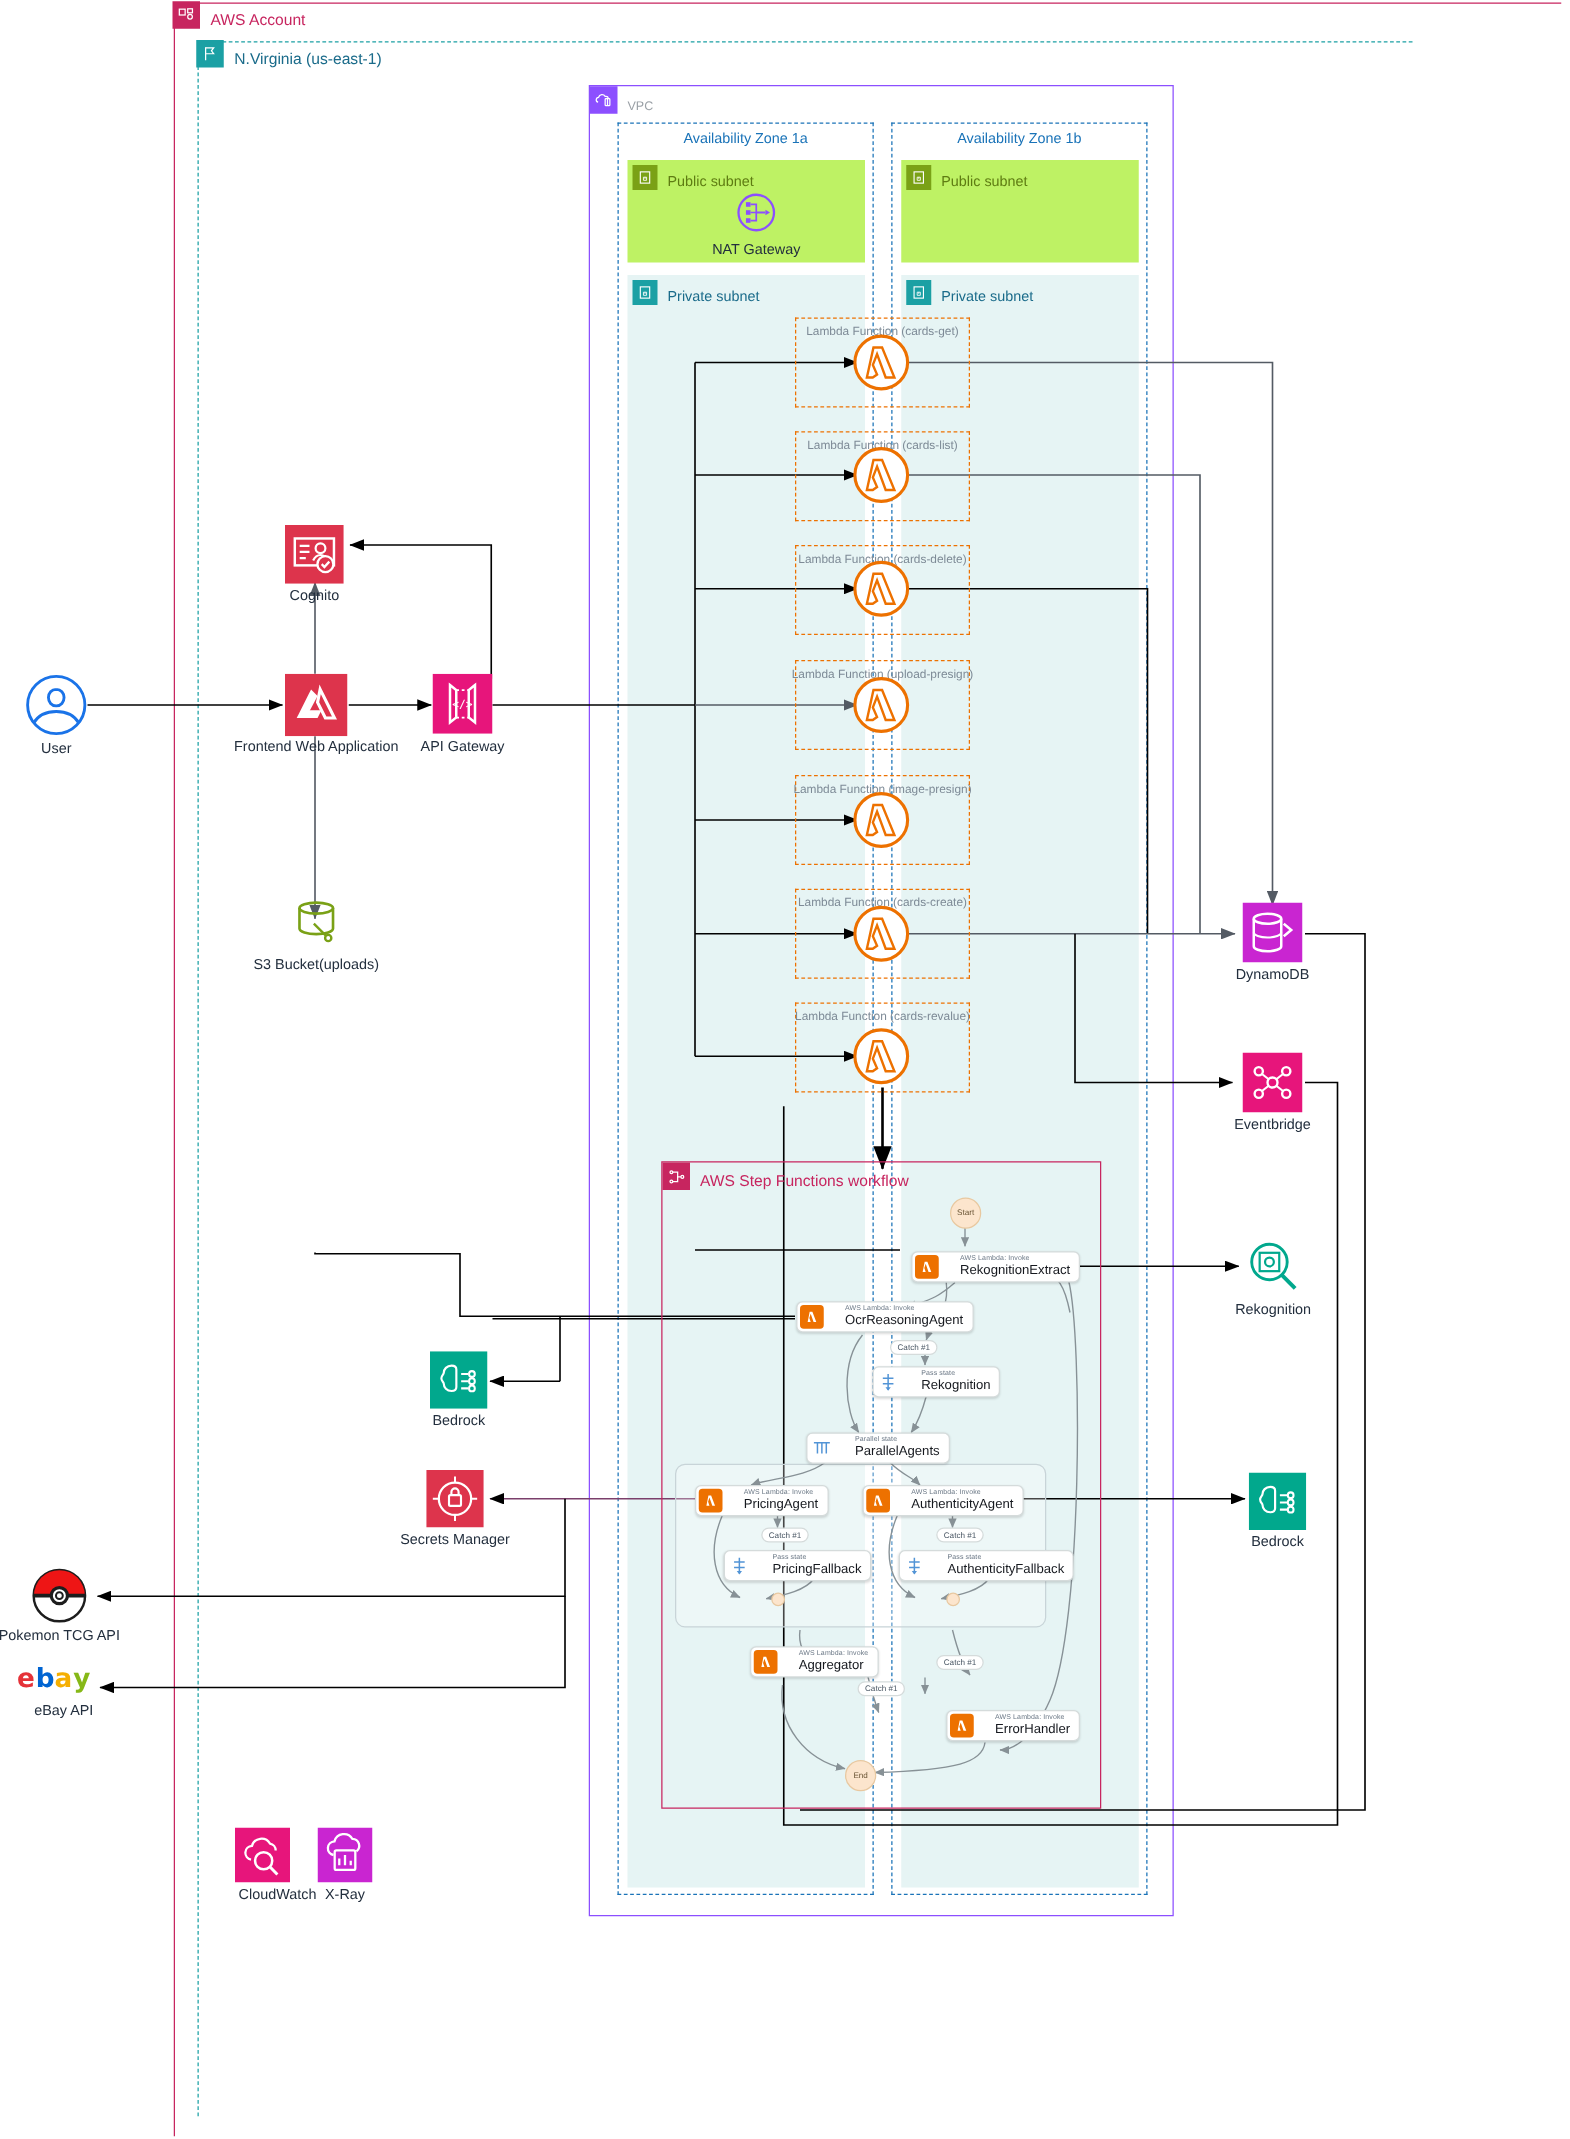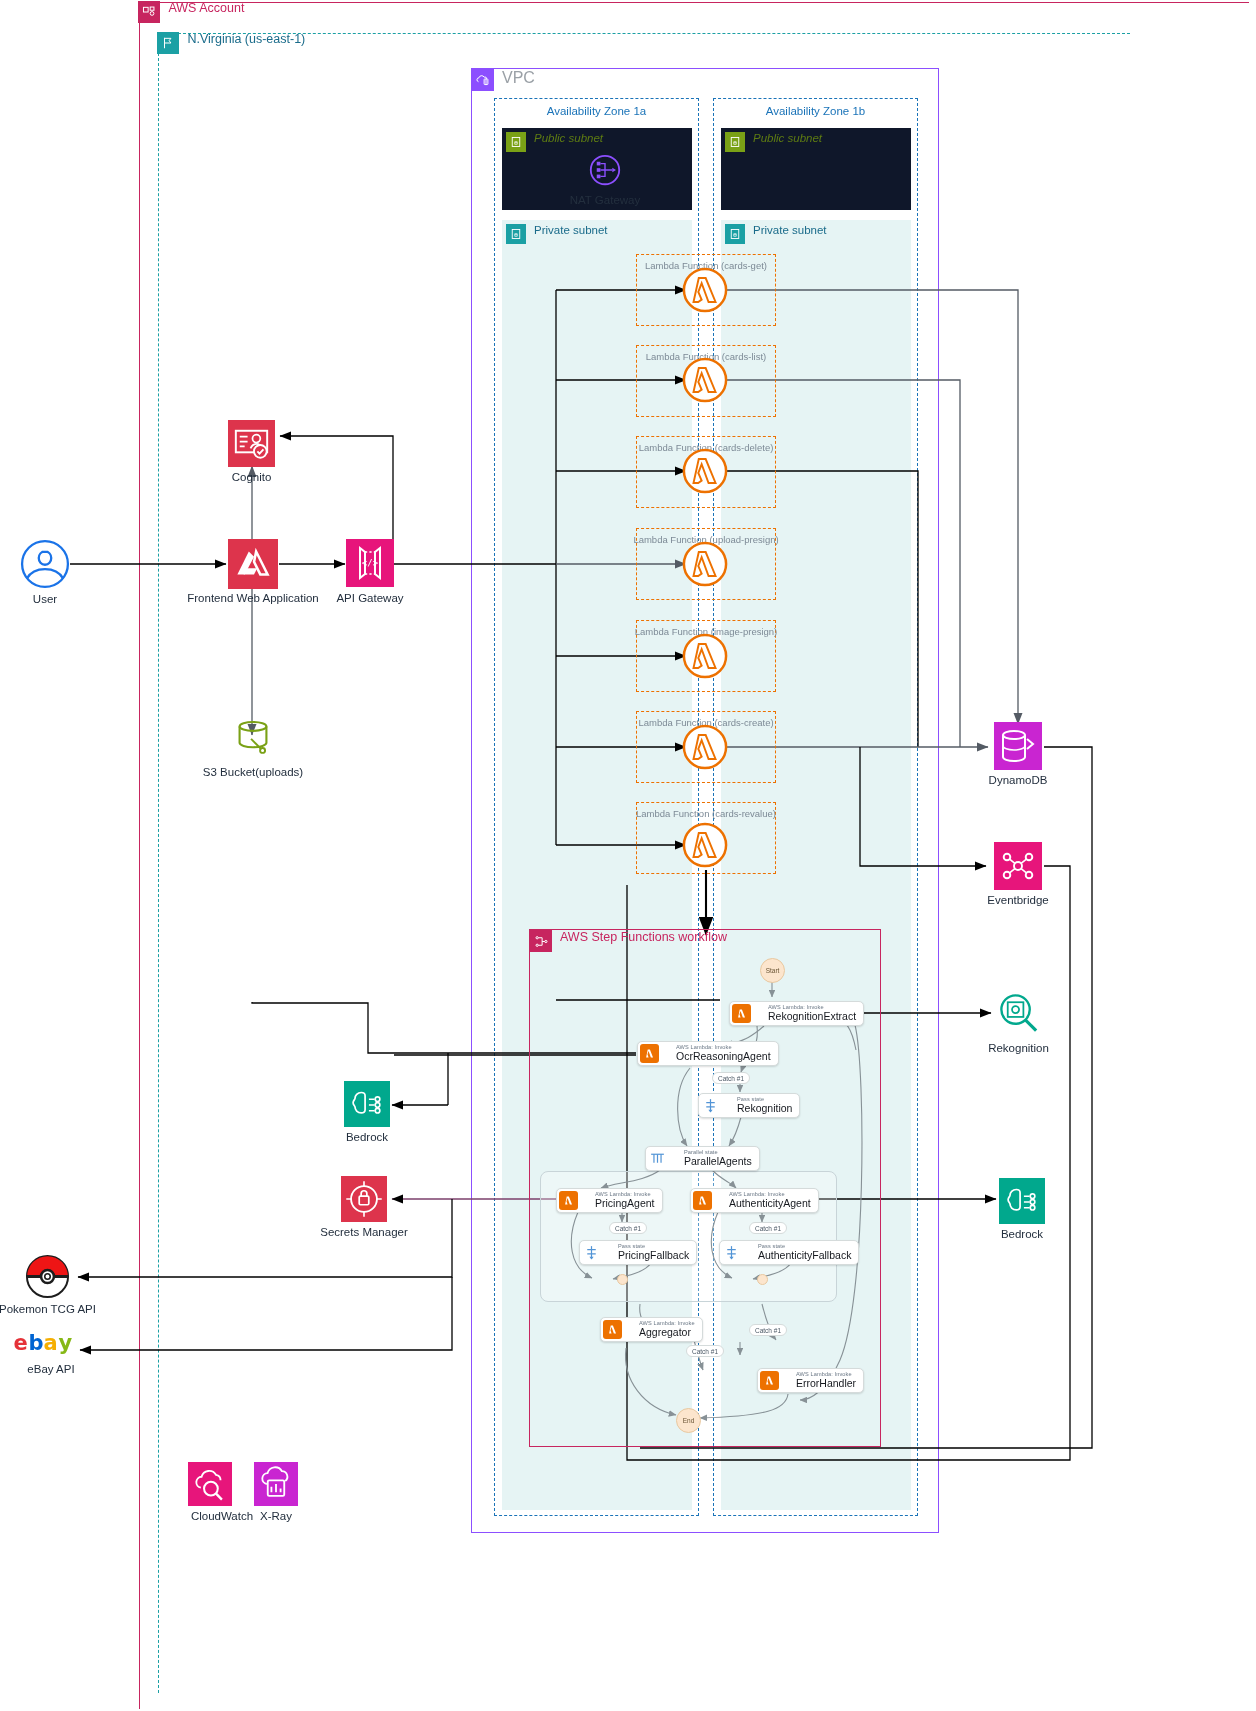--- a/index.html
+++ b/index.html
@@ -14,21 +14,21 @@
     height: 1711px;
     background: #ffffff;
     overflow: hidden;
   }
 
   
   .grp { position: absolute; }
   .grp-label {
     position: absolute;
     top: 0; left: 0;
-    display: flex; align-items: flex-start;
+    display: flex; align-items: flex-end;
     white-space: nowrap;
     font-size: 11.5px;
   }
   .grp-badge {
     width: 22px; height: 22px;
     display: flex; align-items: center; justify-content: center;
     flex: none;
   }
   .grp-title { padding-left: 8px; }
 
@@ -52,39 +52,39 @@
   .region .grp-badge { background: #1BA0A4; }
   .region .grp-title { color: #1A6B8A; font-size: 12.5px; }
 
   
   .vpc {
     left: 471px; top: 68px; width: 468px; height: 1465px;
     border: 1.7px solid #8C4FFF;
   }
   .vpc > .grp-label { left: 0; top: 0; }
   .vpc .grp-badge { background: #8C4FFF; }
-  .vpc .grp-title { color: #9aa0a6; font-size: 16px; }
+  .vpc .grp-title { color: #9aa0a6; font-size: 10px; }
 
   
   .az {
     border: 1.5px dashed #1A73B8;
     background: transparent;
   }
   .az-title {
     position: absolute; top: 6px; left: 0; right: 0;
     text-align: center;
     color: #1A73B8; font-size: 11.5px;
   }
   .az-a { left: 494px; top: 98px; width: 205px; height: 1418px; }
   .az-b { left: 713px; top: 98px; width: 205px; height: 1418px; }
 
   
   .subnet { position: absolute; }
   .subnet .grp-label { left: 4px; top: 4px; }
-  .subnet-public { background: #0f172a; font-style: italic; }
+  .subnet-public { background: #bef264; }
   .subnet-public .grp-badge { background: #7AA116; width: 20px; height: 20px;}
   .subnet-public .grp-title { color: #5E7C12; font-size: 11.5px; }
   .subnet-private { background: #E6F4F4; }
   .subnet-private .grp-badge { background: #1BA0A4; width: 20px; height: 20px;}
   .subnet-private .grp-title { color: #1A6B8A; font-size: 11.5px; }
 
   .pub-a { left: 502px; top: 128px; width: 190px; height: 82px; }
   .pub-b { left: 721px; top: 128px; width: 190px; height: 82px; }
   .priv-a { left: 502px; top: 220px; width: 190px; height: 1290px; }
   .priv-b { left: 721px; top: 220px; width: 190px; height: 1290px; }

